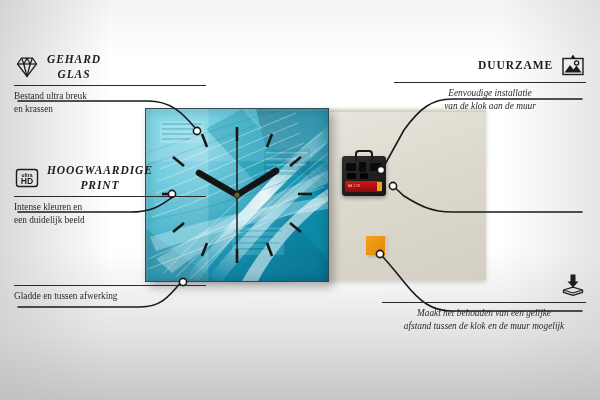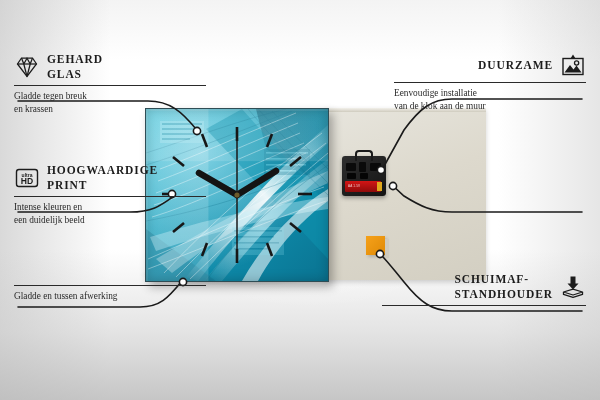--- a/index.html
+++ b/index.html
@@ -30,29 +30,29 @@
   
   .feature{position:absolute;width:192px;}
   .feature .head{display:flex;align-items:center;gap:7px;}
   .feature.left .head{justify-content:flex-start;}
   .feature.right .head{justify-content:flex-end;}
   .feature .title{
     font-family:"Liberation Serif", serif;
     font-weight:bold;font-size:11.5px;letter-spacing:0.9px;
     color:#1c1c1c;line-height:1.28;text-transform:uppercase;
   }
-  .feature.left .title{text-align:left;}
+  .feature.left .title{text-align:center;font-style:italic;}
   .feature.right .title{text-align:left;}
   .feature .rule{height:1px;background:#2a2a2a;margin:4px 0 4px 0;width:100%;}
   .feature .desc{
     font-family:"Liberation Serif", serif;
     font-size:9.3px;color:#2a2a2a;line-height:1.38;
   }
   .feature.left .desc{text-align:left;}
-  .feature.right .desc{text-align:left;}
+  .feature.right .desc{text-align:center;font-style:italic;}
 
   .ico{width:26px;height:26px;flex:0 0 26px;display:block;text-align:right;}
 
   
   #f-gehard   {left:14px; top:52px;}
   #f-print    {left:14px; top:163px;}
   #f-randen   {left:14px; top:281px;}
   #f-handgreep{left:394px;top:52px;}
   #f-mechanisme{left:394px;top:165px;}
   #f-schuim   {left:382px;top:272px;width:204px;}
@@ -299,21 +299,21 @@
           <path d="M7.5,4 L9.8,10 L13,22.5 L16.2,10 L18.5,4"></path>
           <path d="M9.8,10 L13,4.2 L16.2,10"></path>
         </svg>
       </span>
       <span class="title">
         <span>GEHARD</span><br><span>GLAS</span>
       </span>
     </div>
     <div class="rule"></div>
     <div class="desc">
-      <span>Gladde tegen breuk</span><br><span>en krassen</span>
+      <span>Bestand ultra breuk</span><br><span>en krassen</span>
     </div>
   </div>
 
   <div class="feature left" id="f-print">
     <div class="head">
       <span class="ico">
         <svg viewBox="0 0 26 26" width="26" height="26">
           <rect x="2.5" y="4.5" width="21" height="17" rx="2.5" fill="none" stroke="#1c1c1c" stroke-width="1.4"></rect>
           <text x="13" y="12.2" text-anchor="middle" font-family="Liberation Sans, sans-serif" font-size="5" font-weight="bold" fill="#1c1c1c">ultra</text>
           <text x="13" y="19.4" text-anchor="middle" font-family="Liberation Sans, sans-serif" font-size="8.6" font-weight="bold" fill="#1c1c1c">HD</text>
@@ -352,27 +352,27 @@
     </div>
     <div class="rule"></div>
     <div class="desc">
       <span>Eenvoudige installatie</span><br><span>van de klok aan de muur</span>
     </div>
   </div>
 
 
   <div class="feature right" id="f-schuim">
     <div class="head">
-      <span class="title">
-        <span>SCHUIMAF-</span><br><span>STANDHOUDER</span>
-      </span>
       <span class="ico">
         <svg viewBox="0 0 26 26" width="26" height="26" fill="none" stroke="#1c1c1c" stroke-width="1.3" stroke-linejoin="round">
           <path d="M10.5,2.5 h5 v7 h3 L13,15.5 L7.5,9.5 h3 Z" fill="#1c1c1c" stroke="none"></path>
           <path d="M13,15.2 L22.5,18 L13,21 L3.5,18 Z"></path>
           <path d="M3.5,18 v2.4 L13,23.4 L22.5,20.4 V18"></path>
         </svg>
       </span>
     </div>
     <div class="rule"></div>
+    <div class="desc">
+      <span>Maakt het behouden van een gelijke</span><br><span>afstand tussen de klok en de muur mogelijk</span>
+    </div>
   </div>
 
 </div>
 
 </body></html>

